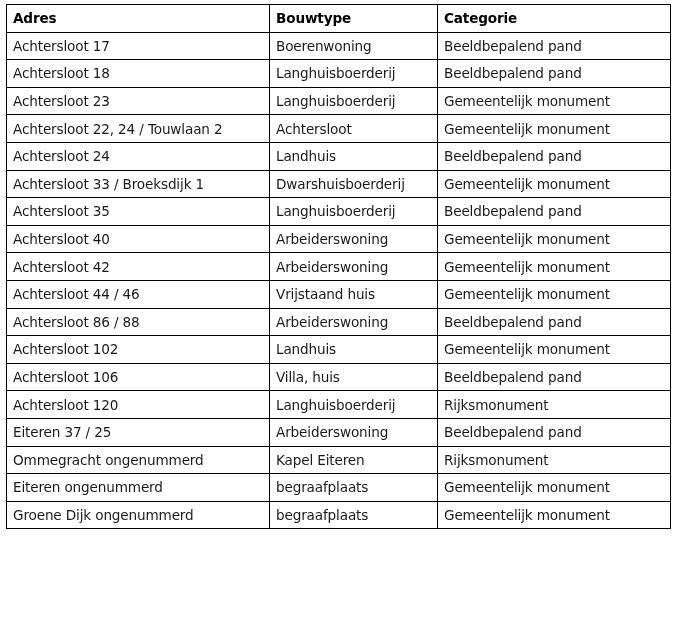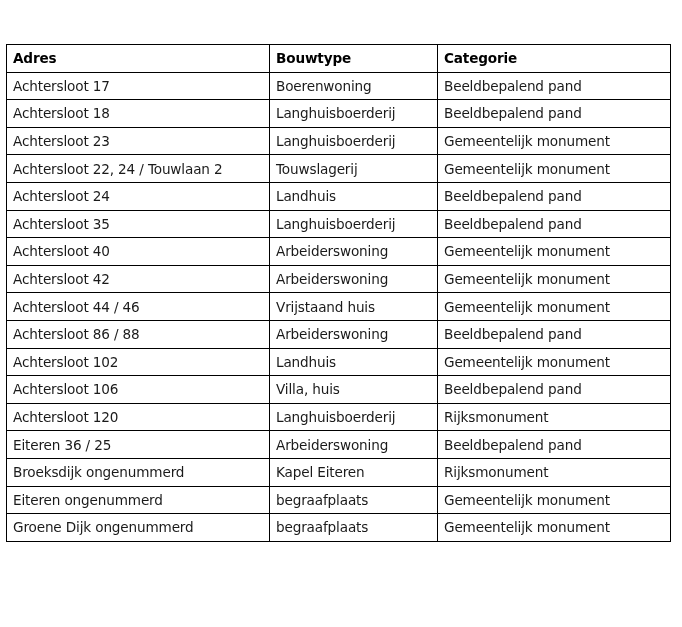--- a/index.html
+++ b/index.html
@@ -17,21 +17,20 @@
       position: absolute;
       left: 6px;
       top: 4px;
       width: 664px;
       border-collapse: collapse;
       table-layout: fixed;
       font-family: "DejaVu Sans", sans-serif;
       font-size: 13.6px;
       color: #1a1a1a;
       letter-spacing: -0.15px;
-      margin-top: 40px;
     }
     table.monuments col.c1 { width: 263px; }
     table.monuments col.c2 { width: 168px; }
     table.monuments col.c3 { width: 233px; }
     table.monuments th,
     table.monuments td {
       border: 1px solid #000000;
       height: 26.6px;
       padding: 0 0 0 6px;
       text-align: left;
@@ -72,27 +71,32 @@
       <td>Langhuisboerderij</td>
       <td>Beeldbepalend pand</td>
     </tr>
     <tr>
       <td>Achtersloot 23</td>
       <td>Langhuisboerderij</td>
       <td>Gemeentelijk monument</td>
     </tr>
     <tr>
       <td>Achtersloot 22, 24 / Touwlaan 2</td>
-      <td>Touwslagerij</td>
+      <td>Achtersloot</td>
       <td>Gemeentelijk monument</td>
     </tr>
     <tr>
       <td>Achtersloot 24</td>
       <td>Landhuis</td>
       <td>Beeldbepalend pand</td>
+    </tr>
+    <tr>
+      <td>Achtersloot 33 / Broeksdijk 1</td>
+      <td>Dwarshuisboerderij</td>
+      <td>Gemeentelijk monument</td>
     </tr>
     <tr>
       <td>Achtersloot 35</td>
       <td>Langhuisboerderij</td>
       <td>Beeldbepalend pand</td>
     </tr>
     <tr>
       <td>Achtersloot 40</td>
       <td>Arbeiderswoning</td>
       <td>Gemeentelijk monument</td>
@@ -121,26 +125,26 @@
       <td>Achtersloot 106</td>
       <td>Villa, huis</td>
       <td>Beeldbepalend pand</td>
     </tr>
     <tr>
       <td>Achtersloot 120</td>
       <td>Langhuisboerderij</td>
       <td>Rijksmonument</td>
     </tr>
     <tr>
-      <td>Eiteren 36 / 25</td>
+      <td>Eiteren 37 / 25</td>
       <td>Arbeiderswoning</td>
       <td>Beeldbepalend pand</td>
     </tr>
     <tr>
-      <td>Broeksdijk ongenummerd</td>
+      <td>Ommegracht ongenummerd</td>
       <td>Kapel Eiteren</td>
       <td>Rijksmonument</td>
     </tr>
     <tr>
       <td>Eiteren ongenummerd</td>
       <td>begraafplaats</td>
       <td>Gemeentelijk monument</td>
     </tr>
     <tr>
       <td>Groene Dijk ongenummerd</td>

